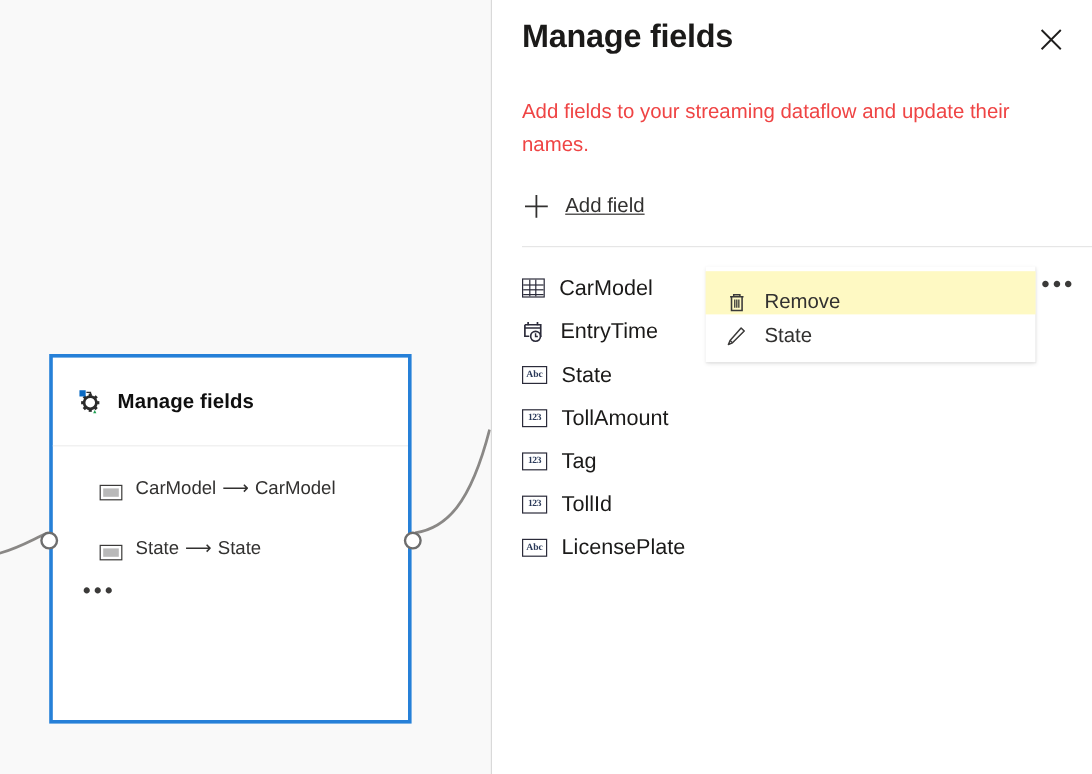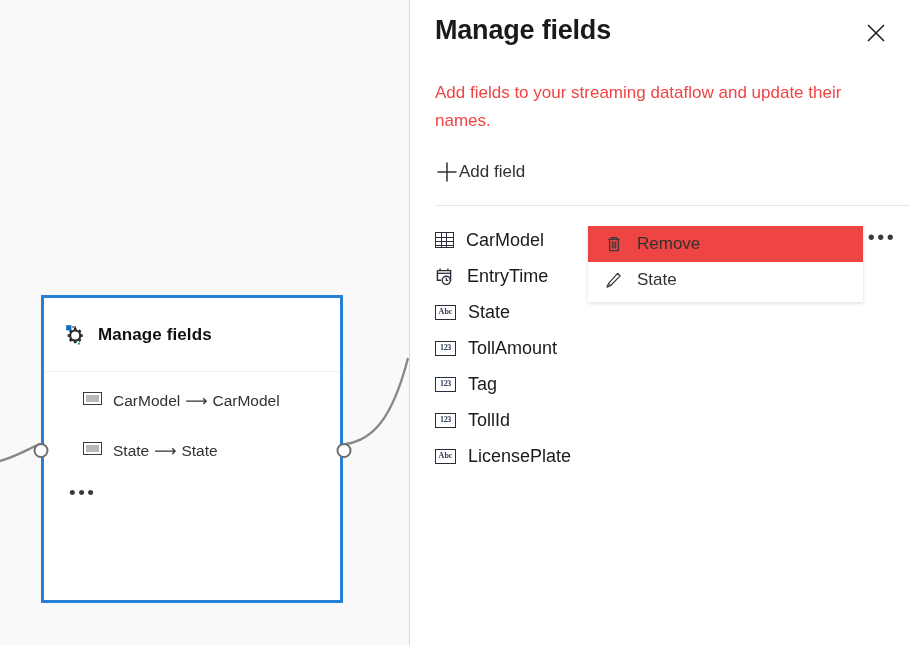--- a/index.html
+++ b/index.html
@@ -59,21 +59,21 @@
     font-weight: bold;
     color: #0f0f0f;
     margin-left: 11px;
     letter-spacing: 0.1px;
   }
   .node-body {
     padding: 20px 0 0 22px;
   }
   .node-row {
     display: flex;
-    align-items: flex-start;
+    align-items: flex-end;
     height: 25px;
     margin-bottom: 25px;
     padding-left: 17px;
   }
   .node-row-label {
     font-size: 15.5px;
     color: #323130;
     margin-left: 11px;
     white-space: nowrap;
   }
@@ -172,21 +172,23 @@
   .action-btn {
     display: flex;
     align-items: center;
     cursor: pointer;
     margin-right: 35px;
     height: 34px;
   }
   .action-btn-label {
     font-size: 17px;
     color: #323130;
+    margin-left: 12px;
     white-space: nowrap;
+    text-decoration: underline;
   }
   #panel-divider {
     position: absolute;
     left: 24px;
     top: 205px;
     width: 475px;
     height: 1px;
     background: #e6e6e6;
   }
 
@@ -281,21 +283,21 @@
     box-sizing: border-box;
   }
   .menu-item {
     display: flex;
     align-items: center;
     height: 36px;
     padding-left: 17px;
     cursor: pointer;
     box-sizing: border-box;
   }
-  .menu-item.hover { background: #ef4444; }
+  .menu-item.hover { background: #fef9c3; align-items: flex-end; }
   .menu-item-label {
     font-size: 17px;
     color: #323130;
     margin-left: 14px;
   }
 </style>
 </head>
 <body>
 
 <div id="canvas">

